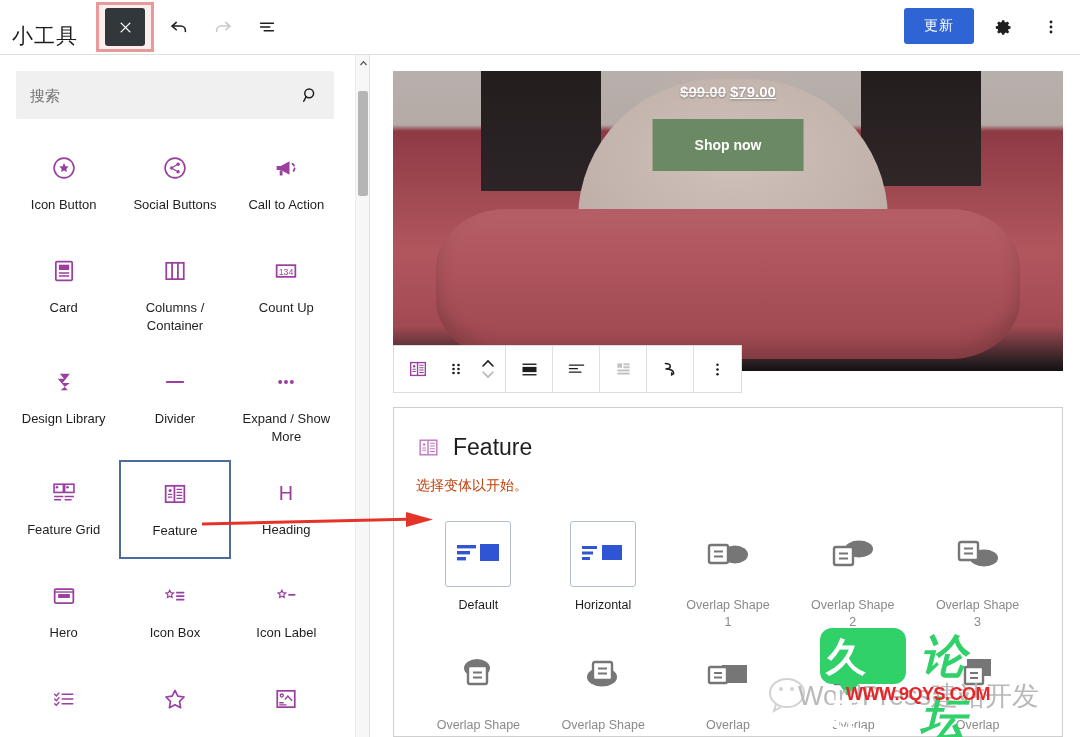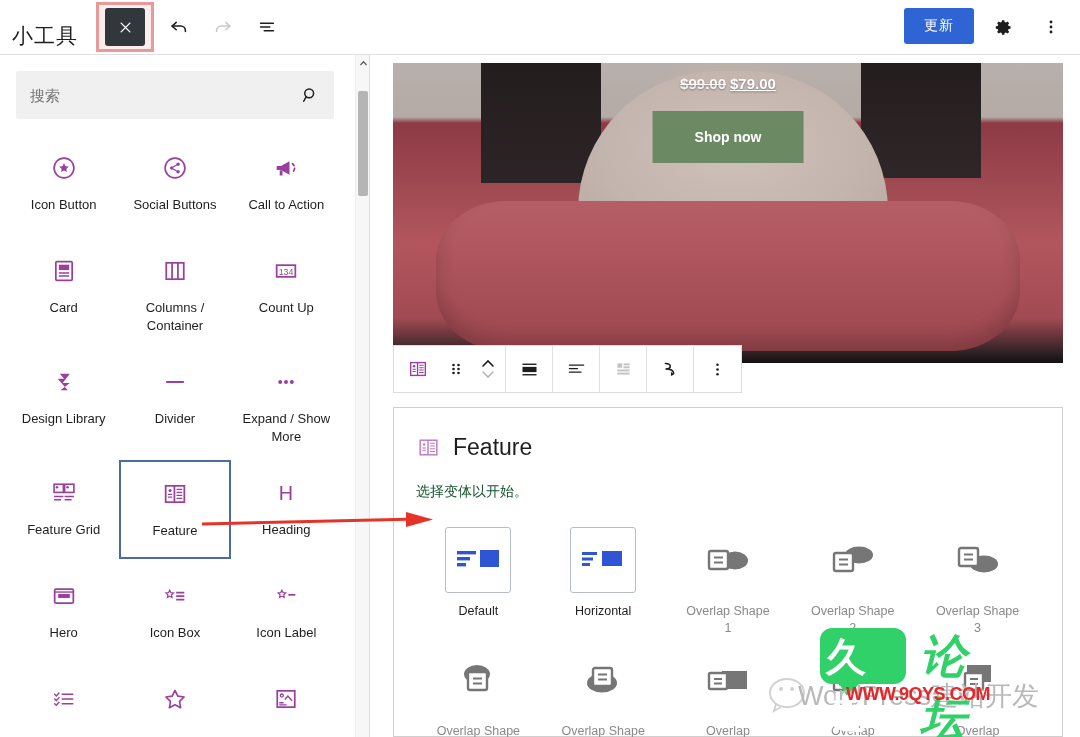--- a/index.html
+++ b/index.html
@@ -110,21 +110,21 @@
     position: absolute; top: 55px; left: 369px; width: 1px; height: 682px;
     background: #e0e0e0;
   }
 
   
   .canvas {
     position: absolute; top: 55px; left: 370px; width: 710px; height: 682px;
     background: #ffffff; overflow: hidden;
   }
   .preview-img {
-    position: absolute; top: 8px; left: 23px; width: 670px; height: 300px;
+    position: absolute; top: 16px; left: 23px; width: 670px; height: 300px;
     overflow: hidden;
     background:
       radial-gradient(ellipse 150px 120px at 50% 24%, #cdbfb8 0%, #c0b0a9 45%, rgba(192,176,169,0) 70%),
       linear-gradient(180deg, #b8b0ac 0%, #b4aaa6 18%, #8e3a45 20%, #a04a52 42%, #b2565d 60%, #a24a53 85%, #2a2022 97%, #141013 100%);
     padding-left: 8px;
   }
   .img-dark-l {
     position: absolute; top: 0; left: 88px; width: 120px; height: 120px;
     background: linear-gradient(180deg, #241d1e 0%, #2c2426 100%);
   }
@@ -174,21 +174,21 @@
   .tb-mover { display: flex; flex-direction: column; align-items: center; justify-content: center; width: 34px; color: #9a9a9a; }
 
   
   .feature-panel {
     position: absolute; top: 352px; left: 23px; width: 670px; height: 330px;
     background: #ffffff; border: 1px solid #cfcfcf; padding: 26px 22px;
   }
   .fp-head { display: flex; align-items: center; gap: 12px; }
   .fp-head-ico { color: #c07ac4; display: flex; }
   .fp-title { font-size: 23px; color: #1e1e1e; font-weight: 400; }
-  .fp-sub { margin-top: 22px; font-size: 14px; color: #14532d; }
+  .fp-sub { margin-top: 16px; font-size: 14px; color: #c2410c; }
   .variations {
     margin-top: 26px;
     display: grid; grid-template-columns: repeat(5, 1fr);
     row-gap: 10px;
   }
   .var-item { display: flex; flex-direction: column; align-items: center; cursor: pointer; }
   .var-box {
     width: 66px; height: 66px; display: flex; align-items: center; justify-content: center;
   }
   .var-box.boxed { border: 1px solid #b3bdcc; border-radius: 3px; }

